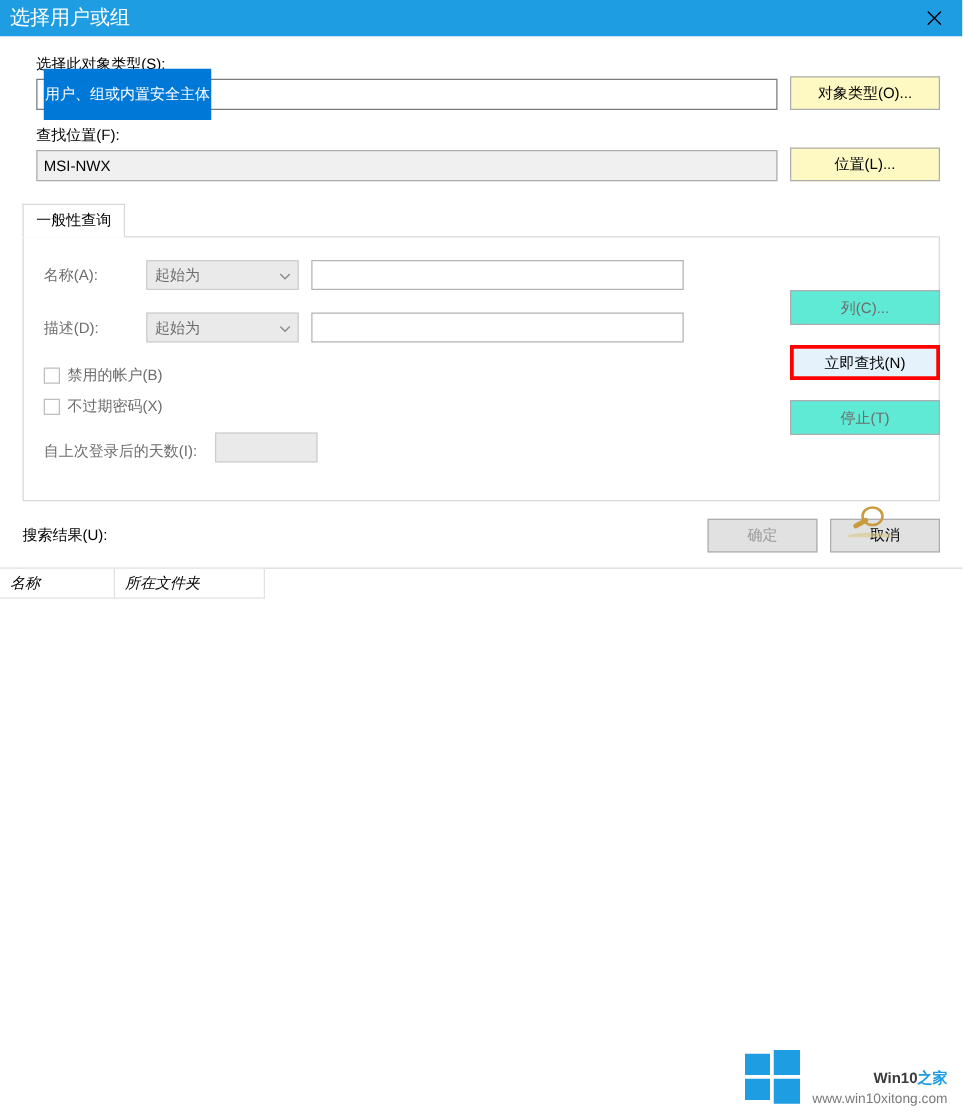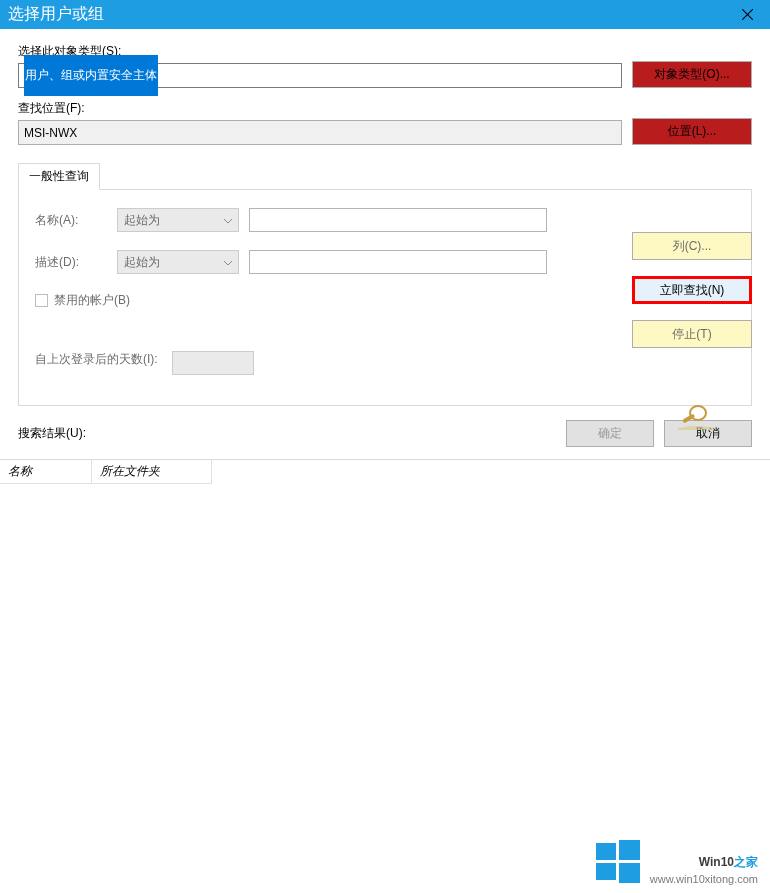--- a/index.html
+++ b/index.html
@@ -5,45 +5,45 @@
 * { box-sizing: border-box; margin: 0; padding: 0; font-family: "Microsoft YaHei", "Segoe UI", sans-serif; font-size: 12px; }
 body { background: #fff; width: 770px; height: 893px; position: relative; overflow: hidden; }
 
 .titlebar { height: 29px; background: #1e9de3; color: #fff; display: flex; align-items: center; padding-left: 8px; }
 .titlebar-title { flex: 1; font-size: 16px; }
 .titlebar-close { width: 45px; height: 29px; display: flex; align-items: center; justify-content: center; cursor: pointer; }
 .titlebar-close svg { width: 11px; height: 11px; }
 
 .content { padding: 14px 18px 0 18px; }
 
-.field-row { display: flex; align-items: flex-end; margin-bottom: 12px; gap: 10px; }
+.field-row { display: flex; align-items: flex-end; margin-bottom: 12px; gap: 10px; margin-left: 11px; }
 .field-left { flex: 1; }
 .field-label { margin-bottom: 3px; display: block; }
 .readonly-box { border: 1px solid #7a7a7a; background: #fff; height: 25px; padding: 3px 5px; display: flex; align-items: center; }
 .readonly-box.grey { background: #f0f0f0; border: 1px solid #adadad; }
 .selected-text { background: #0078d7; color: #fff; display: inline-block; padding: 12px 1px; }
-.side-btn { width: 120px; height: 27px; border: 1px solid #adadad; background: #b91c1c; cursor: pointer; text-align: center; }
+.side-btn { width: 120px; height: 27px; border: 1px solid #adadad; background: #fef9c3; cursor: pointer; text-align: center; }
 
 
 .tab-area { margin-top: 18px; position: relative; }
 .tab-label { display: inline-block; border: 1px solid #d9d9d9; border-bottom: 1px solid #fff; background: #fff; padding: 4px 10px; position: relative; z-index: 2; }
 .tab-body { border: 1px solid #d9d9d9; padding: 18px 16px 30px 16px; margin-top: -1px; position: relative; }
 
 .query-row { display: flex; align-items: center; margin-bottom: 18px; gap: 10px; }
 .qlabel { width: 72px; color: #6d6d6d; }
 .combo { width: 122px; height: 24px; border: 1px solid #cccccc; background: #eaeaea; display: flex; align-items: center; padding: 0 6px; color: #6d6d6d; position: relative; }
 .combo .chev { position: absolute; right: 6px; }
 .qinput { flex: 0 0 298px; height: 24px; border: 1px solid #b4b4b4; background: #fff; padding: 0 4px; }
 .checkbox-row { display: flex; align-items: center; gap: 6px; margin-bottom: 8px; color: #6d6d6d; }
 .cb { width: 13px; height: 13px; border: 1px solid #bdbdbd; background: #fff; display: inline-block; }
-.days-row { display: flex; align-items: flex-start; gap: 14px; margin-top: 42px; color: #6d6d6d; }
+.days-row { display: flex; align-items: flex-end; gap: 14px; margin-top: 12px; color: #6d6d6d; }
 .days-input { width: 82px; height: 24px; border: 1px solid #cccccc; background: #eaeaea; }
 
 .right-col { position: absolute; right: 18px; top: 232px; width: 120px; display: flex; flex-direction: column; gap: 16px; }
-.rbtn { width: 120px; height: 28px; border: 1px solid #adadad; background: #fef9c3; cursor: pointer; text-align: center; color: #6d6d6d; }
+.rbtn { width: 120px; height: 28px; border: 1px solid #adadad; background: #5eead4; cursor: pointer; text-align: center; color: #6d6d6d; }
 .rbtn.highlight { border: 3px solid #ff0000; background: #e5f1fb; color: #000; }
 
 .search-icon { position: absolute; right: 56px; top: 402px; }
 
 .footer-row { display: flex; justify-content: flex-end; gap: 10px; padding: 14px 18px 12px 18px; align-items: center; }
 .footer-row .left-label { flex: 1; text-align: left; }
 .fbtn { width: 88px; height: 27px; border: 1px solid #adadad; background: #e1e1e1; cursor: pointer; }
 .fbtn.disabled { color: #9a9a9a; }
 
 .results { border-top: 1px solid #d9d9d9; }
@@ -122,20 +122,24 @@
               </svg>
           </span>
         </div>
         <input class="qinput" type="text" style="">
       </div>
 
       <div class="checkbox-row">
         <span class="cb"></span>
         <span>禁用的帐户(B)</span>
       </div>
+      <div class="checkbox-row">
+        <span class="cb"></span>
+        <span>不过期密码(X)</span>
+      </div>
 
       <div class="days-row">
         <span>自上次登录后的天数(I):</span>
         <div class="days-input"></div>
       </div>
 
     </div>
   </div>
 
 </div>

